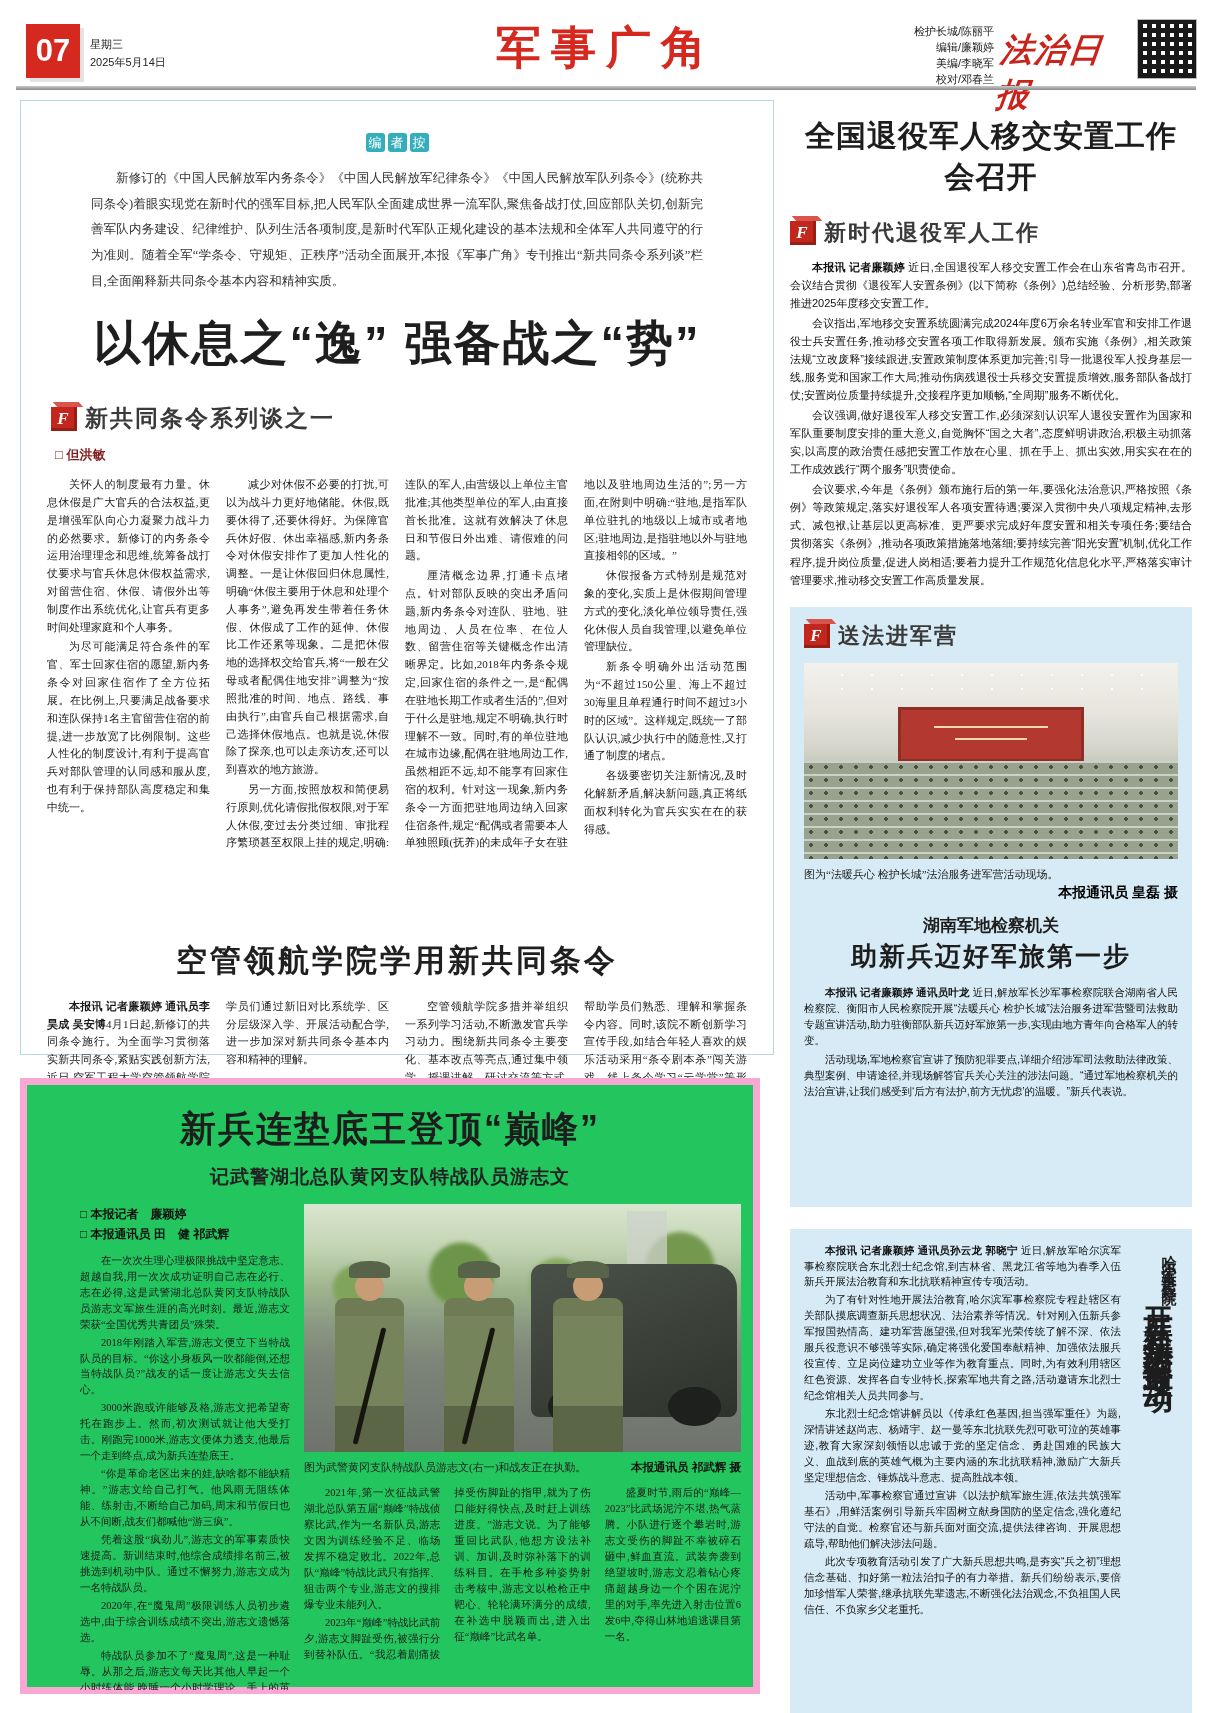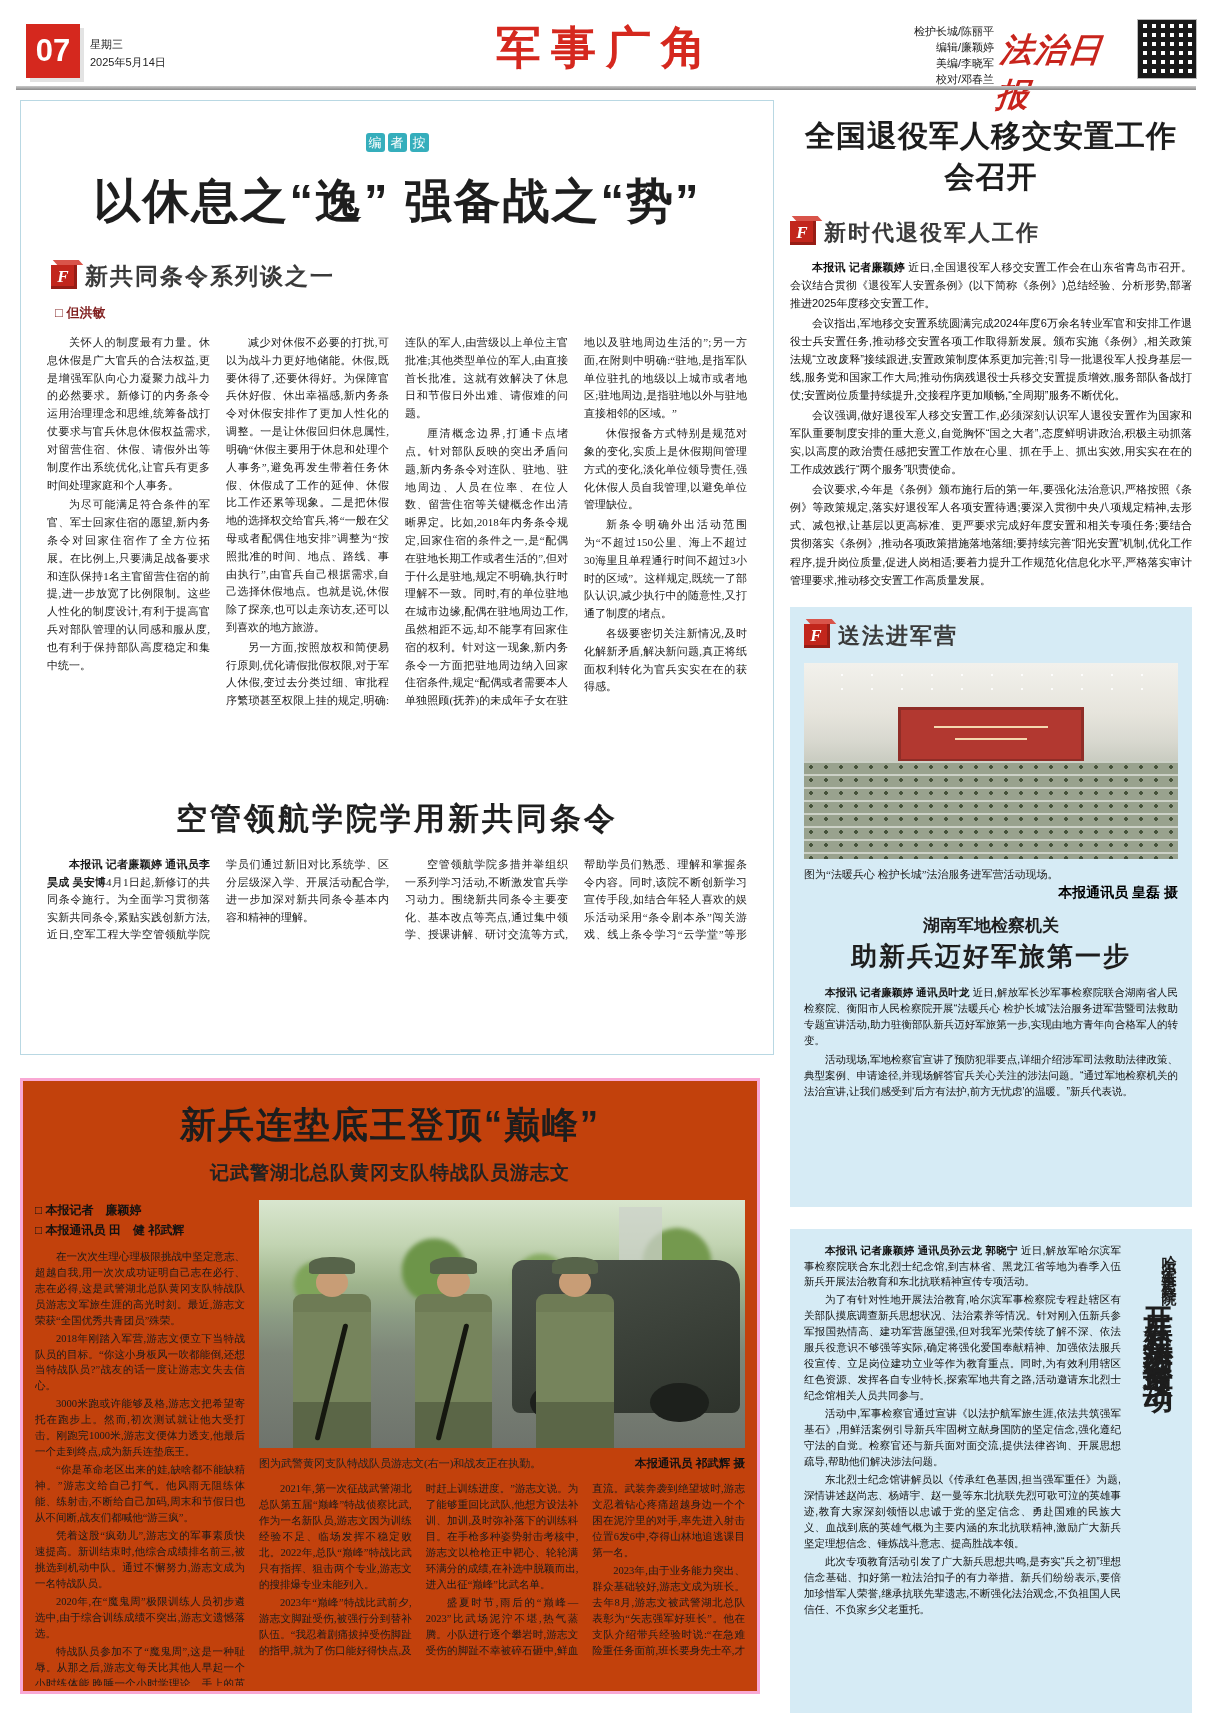--- a/index.html
+++ b/index.html
@@ -51,24 +51,24 @@
   .lead-body{margin:12px 26px 0;height:442px;overflow:hidden;column-count:4;column-gap:16px;
     font-size:11px;line-height:1.62;color:#1a1a1a;}
   .sub-headline{margin-top:22px;text-align:center;font-size:31px;font-weight:bold;
     color:#1f1f1f;letter-spacing:3px;}
   .sub-body{margin:16px 26px 0;height:96px;overflow:hidden;column-count:4;column-gap:16px;
     font-size:11px;line-height:1.6;color:#1a1a1a;}
   .lead-strong{font-weight:bold;}
 
   
   .feature-box{position:absolute;left:20px;top:1078px;width:740px;height:616px;
-    border:3px solid #f9a8d4;background:#c2410c;padding:12px 12px 0;box-sizing:border-box;}
+    border:7px solid #f9a8d4;background:#22c55e;padding:12px 12px 0;box-sizing:border-box;}
   .feature-headline{margin-top:8px;text-align:center;font-size:36px;font-weight:bold;color:#1d1d1d;letter-spacing:2px;}
   .feature-subhead{margin-top:10px;text-align:center;font-size:19px;font-weight:bold;color:#222;letter-spacing:1px;}
-  .feature-flex{display:flex;gap:14px;margin-top:14px;}
+  .feature-flex{display:flex;gap:14px;margin-top:14px;margin-left:41px;}
   .feature-left{width:210px;flex:0 0 auto;height:486px;overflow:hidden;}
   .bylines{font-size:12px;font-weight:bold;line-height:1.7;color:#111;margin-bottom:8px;}
   .feature-left .jp{font-size:10.5px;line-height:1.52;color:#1a1a1a;}
   .feature-right{flex:1;min-width:0;}
   .feature-photo{position:relative;height:248px;overflow:hidden;
     background:linear-gradient(180deg,#d9e6cf 0%,#c2d4b2 18%,#9fb48d 34%,#8a9a83 48%,#7d8678 62%,#6e736c 100%);}
   .trees{position:absolute;left:0;right:0;top:0;height:55%;
     background:radial-gradient(circle 42px at 12% 62%,#7fa45a 0 55%,transparent 56%),
       radial-gradient(circle 58px at 36% 52%,#6d9549 0 55%,transparent 56%),
       radial-gradient(circle 50px at 58% 60%,#86ab62 0 55%,transparent 56%),
@@ -145,20 +145,21 @@
   <div class="masthead">法治日报</div>
   <div class="qr"></div>
   <div class="hrule"></div>
 
   <div class="main-box">
     <div class="ed-badge">
       <span>编</span>
       <span>者</span>
       <span>按</span>
     </div>
+    <div class="intro serif">新修订的《中国人民解放军内务条令》《中国人民解放军纪律条令》《中国人民解放军队列条令》(统称共同条令)着眼实现党在新时代的强军目标,把人民军队全面建成世界一流军队,聚焦备战打仗,回应部队关切,创新完善军队内务建设、纪律维护、队列生活各项制度,是新时代军队正规化建设的基本法规和全体军人共同遵守的行为准则。随着全军“学条令、守规矩、正秩序”活动全面展开,本报《军事广角》专刊推出“新共同条令系列谈”栏目,全面阐释新共同条令基本内容和精神实质。</div>
     <div class="main-headline">以休息之“逸” 强备战之“势”</div>
     <div class="series marker-row">
       <span class="f-cube">F</span>
       <span>新共同条令系列谈之一</span>
     </div>
     <div class="author">□ 但洪敏</div>
     <div class="lead-body serif jp">
       <p>关怀人的制度最有力量。休息休假是广大官兵的合法权益,更是增强军队向心力凝聚力战斗力的必然要求。新修订的内务条令运用治理理念和思维,统筹备战打仗要求与官兵休息休假权益需求,对留营住宿、休假、请假外出等制度作出系统优化,让官兵有更多时间处理家庭和个人事务。</p>
       <p>为尽可能满足符合条件的军官、军士回家住宿的愿望,新内务条令对回家住宿作了全方位拓展。在比例上,只要满足战备要求和连队保持1名主官留营住宿的前提,进一步放宽了比例限制。这些人性化的制度设计,有利于提高官兵对部队管理的认同感和服从度,也有利于保持部队高度稳定和集中统一。</p>
       <p>减少对休假不必要的打扰,可以为战斗力更好地储能。休假,既要休得了,还要休得好。为保障官兵休好假、休出幸福感,新内务条令对休假安排作了更加人性化的调整。一是让休假回归休息属性,明确“休假主要用于休息和处理个人事务”,避免再发生带着任务休假、休假成了工作的延伸、休假比工作还累等现象。二是把休假地的选择权交给官兵,将“一般在父母或者配偶住地安排”调整为“按照批准的时间、地点、路线、事由执行”,由官兵自己根据需求,自己选择休假地点。也就是说,休假除了探亲,也可以走亲访友,还可以到喜欢的地方旅游。</p>
@@ -256,22 +257,22 @@
       <div class="box-body jp">
         <p><strong class="lead-strong">本报讯 记者廉颖婷 通讯员叶龙 </strong><span>近日,解放军长沙军事检察院联合湖南省人民检察院、衡阳市人民检察院开展“法暖兵心 检护长城”法治服务进军营暨司法救助专题宣讲活动,助力驻衡部队新兵迈好军旅第一步,实现由地方青年向合格军人的转变。</span></p>
         <p>活动现场,军地检察官宣讲了预防犯罪要点,详细介绍涉军司法救助法律政策、典型案例、申请途径,并现场解答官兵关心关注的涉法问题。“通过军地检察机关的法治宣讲,让我们感受到‘后方有法护,前方无忧虑’的温暖。”新兵代表说。</p>
       </div>
     </div>
 
     <div class="blue-box box2">
       <div class="harbin-text jp">
         <p><strong class="lead-strong">本报讯 记者廉颖婷 通讯员孙云龙 郭晓宁 </strong><span>近日,解放军哈尔滨军事检察院联合东北烈士纪念馆,到吉林省、黑龙江省等地为春季入伍新兵开展法治教育和东北抗联精神宣传专项活动。</span></p>
         <p>为了有针对性地开展法治教育,哈尔滨军事检察院专程赴辖区有关部队摸底调查新兵思想状况、法治素养等情况。针对刚入伍新兵参军报国热情高、建功军营愿望强,但对我军光荣传统了解不深、依法服兵役意识不够强等实际,确定将强化爱国奉献精神、加强依法服兵役宣传、立足岗位建功立业等作为教育重点。同时,为有效利用辖区红色资源、发挥各自专业特长,探索军地共育之路,活动邀请东北烈士纪念馆相关人员共同参与。</p>
+        <p>东北烈士纪念馆讲解员以《传承红色基因,担当强军重任》为题,深情讲述赵尚志、杨靖宇、赵一曼等东北抗联先烈可歌可泣的英雄事迹,教育大家深刻领悟以忠诚于党的坚定信念、勇赴国难的民族大义、血战到底的英雄气概为主要内涵的东北抗联精神,激励广大新兵坚定理想信念、锤炼战斗意志、提高胜战本领。</p>
         <p>活动中,军事检察官通过宣讲《以法护航军旅生涯,依法共筑强军基石》,用鲜活案例引导新兵牢固树立献身国防的坚定信念,强化遵纪守法的自觉。检察官还与新兵面对面交流,提供法律咨询、开展思想疏导,帮助他们解决涉法问题。</p>
-        <p>东北烈士纪念馆讲解员以《传承红色基因,担当强军重任》为题,深情讲述赵尚志、杨靖宇、赵一曼等东北抗联先烈可歌可泣的英雄事迹,教育大家深刻领悟以忠诚于党的坚定信念、勇赴国难的民族大义、血战到底的英雄气概为主要内涵的东北抗联精神,激励广大新兵坚定理想信念、锤炼战斗意志、提高胜战本领。</p>
         <p>此次专项教育活动引发了广大新兵思想共鸣,是夯实“兵之初”理想信念基础、扣好第一粒法治扣子的有力举措。新兵们纷纷表示,要倍加珍惜军人荣誉,继承抗联先辈遗志,不断强化法治观念,不负祖国人民信任、不负家乡父老重托。</p>
       </div>
       <div class="v-wrap">
         <span class="v-kicker">哈尔滨军事检察院</span>
         <span class="v-headline">开展新兵法治教育专项活动</span>
       </div>
     </div>
   </div>
 
 </div>

